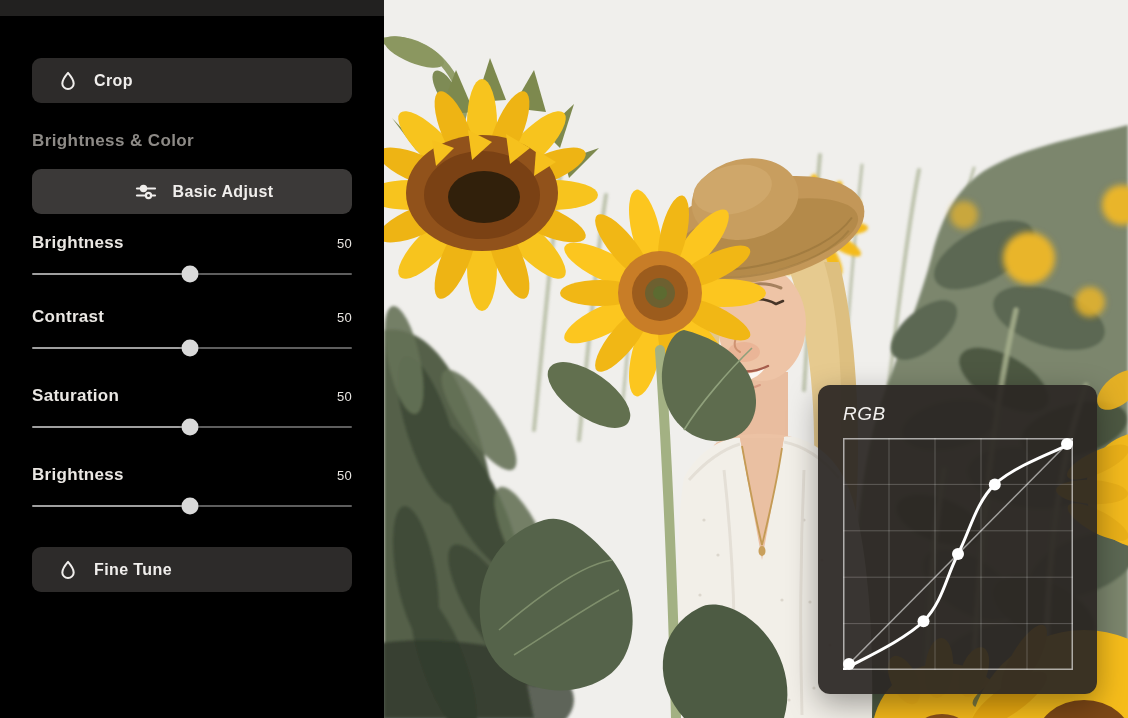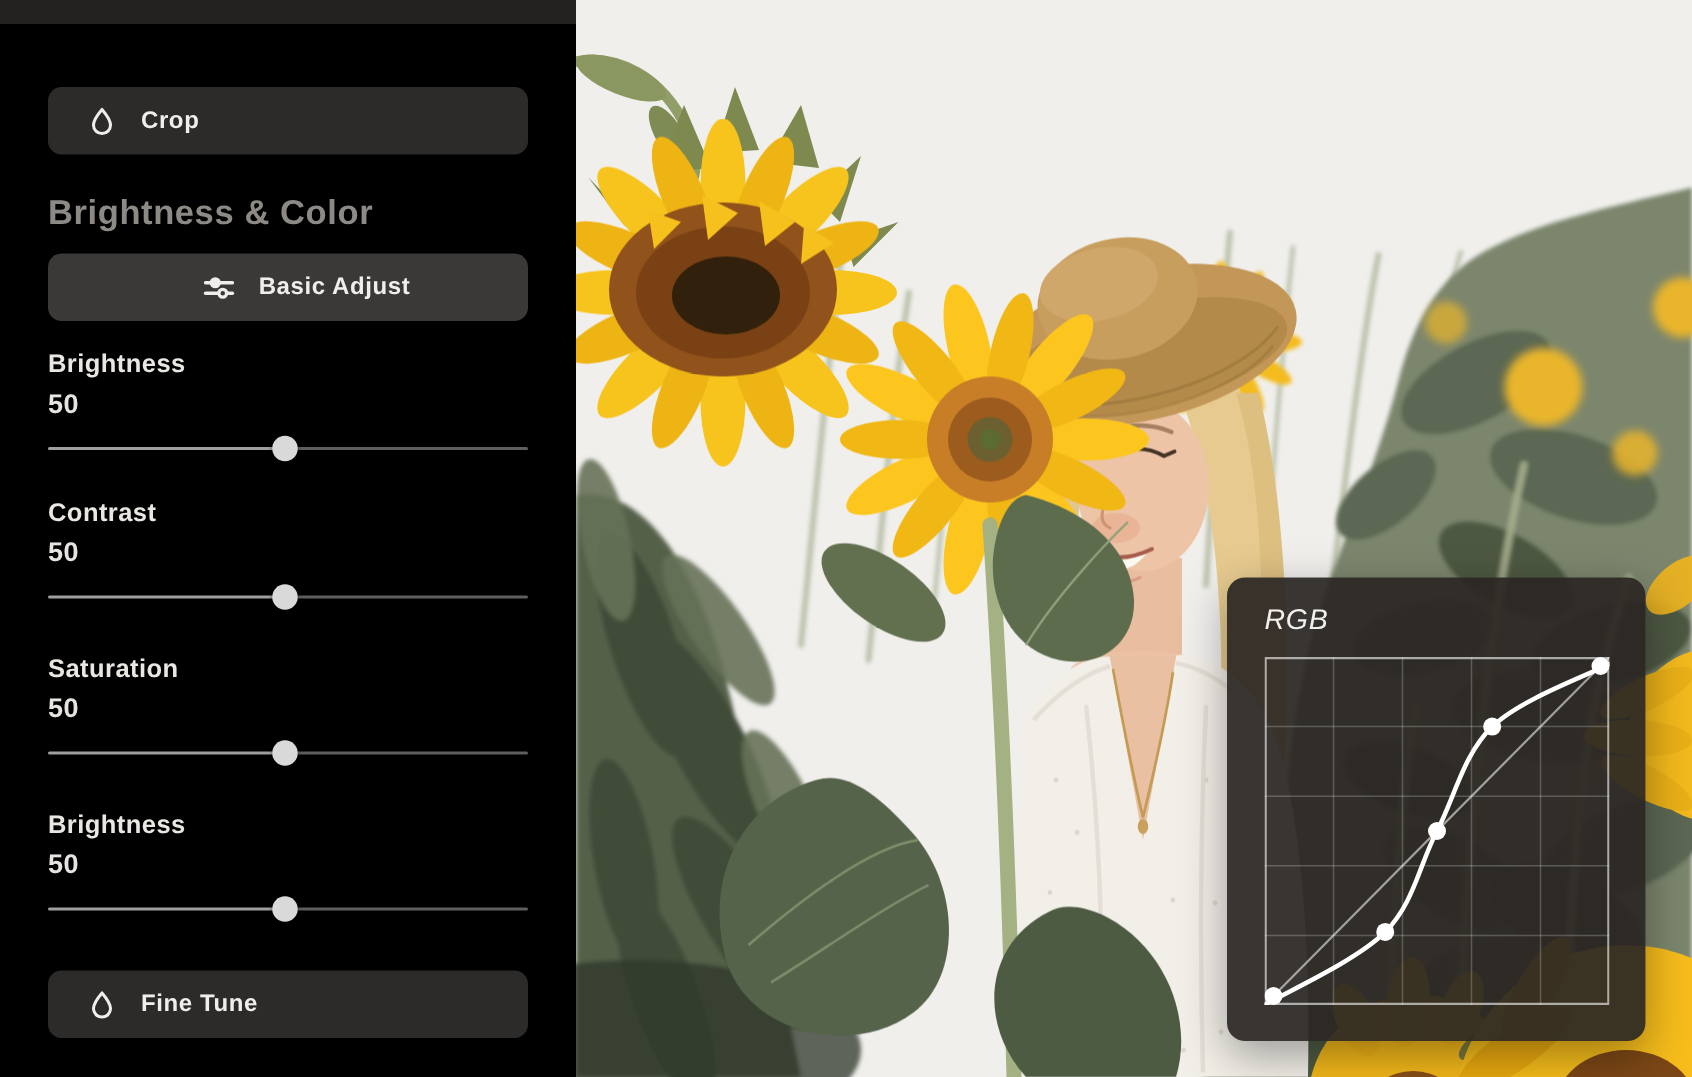--- a/index.html
+++ b/index.html
@@ -11,27 +11,27 @@
   .sidebar { position:absolute; left:0; top:16px; width:384px; height:718px;
              background:#000000; padding:0 32px; z-index:3; }
   .tool-btn { display:flex; align-items:center; gap:14px; width:320px; height:45px;
               background:#2d2b2a; border:none; border-radius:9px; padding:0 0 0 24px;
               color:#f0eeec; font-family:"Liberation Sans", sans-serif;
               font-size:16px; font-weight:700; letter-spacing:0.4px; cursor:pointer; }
   .tool-btn.active { background:#3b3938;justify-content:center; }
   .tool-btn .icon { display:flex; align-items:center; justify-content:center; width:24px; height:24px; }
   #btn-crop { margin-top:42px; }
   #btn-resize { margin-top:11px; }
-  .section-title { margin-top:28px; color:#8d8a86; font-size:23px; font-weight:700; letter-spacing:0.4px; line-height:20px; }
+  .section-title { margin-top:28px; color:#8d8a86; font-size:17px; font-weight:700; letter-spacing:0.4px; line-height:20px; }
   #btn-basic { margin-top:18px; }
 
   .slider-row { width:320px; }
-  .slider-row .labels { display:flex; justify-content:space-between; align-items:baseline; line-height:26px;flex-direction:column; }
+  .slider-row .labels { display:flex; justify-content:space-between; align-items:baseline; line-height:26px; }
   .slider-label { color:#eae7e3; font-size:17px; font-weight:600; letter-spacing:0.3px; }
-  .slider-value { color:#e7e4e0; font-size:18px; font-weight:700; letter-spacing:0.3px; }
+  .slider-value { color:#e7e4e0; font-size:13px; font-weight:400; letter-spacing:0.3px; }
   .slider-track-wrap { position:relative; height:18px; margin-top:8px; cursor:pointer; }
   .slider-track { position:absolute; left:0; right:0; top:8px; height:2px; border-radius:1px;
                   background:#5e5e5e; }
   .slider-thumb { position:absolute; top:9px; width:17px; height:17px; border-radius:50%;
                   background:#d9d9d9; transform:translate(-50%,-50%); box-shadow:0 1px 3px rgba(0,0,0,.5); }
   #row-0 { margin-top:16px; }
   #row-1 { margin-top:21px; }
   #row-2 { margin-top:26px; }
   #row-3 { margin-top:26px; }
   #btn-fine { margin-top:32px; }

